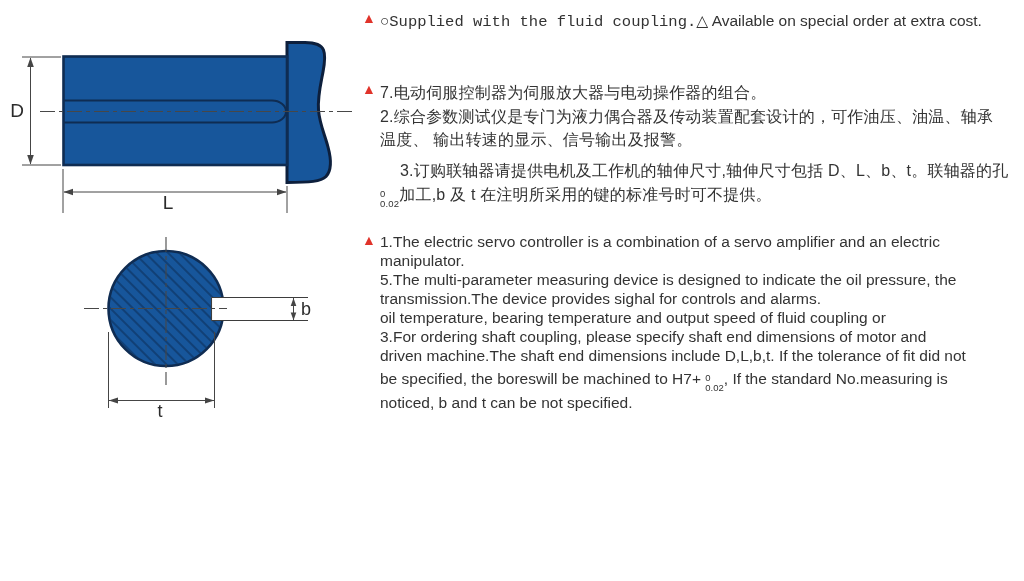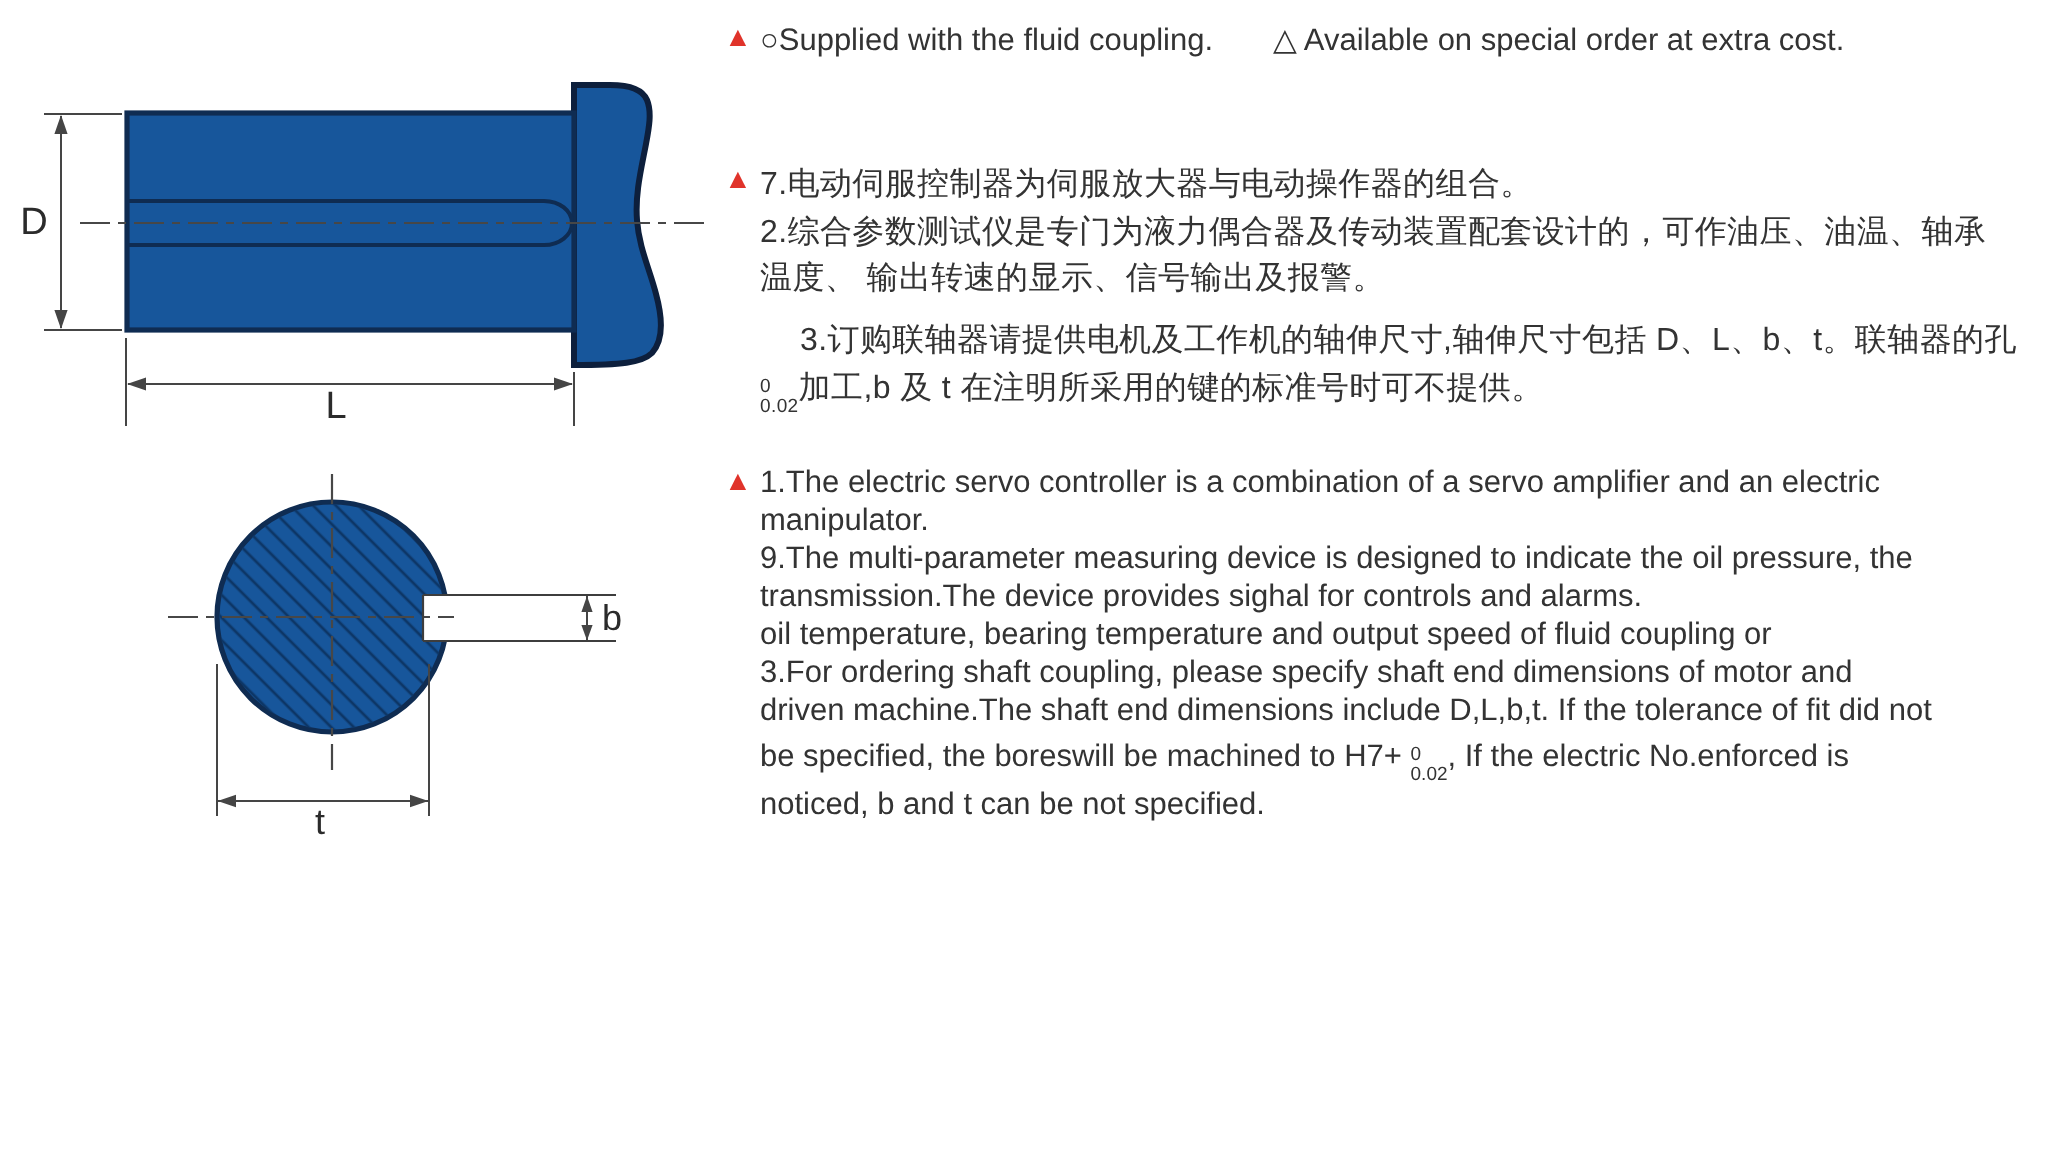--- a/index.html
+++ b/index.html
@@ -5,21 +5,21 @@
   html,body{margin:0;padding:0;background:#fff;}
   .page{position:relative;width:1024px;height:581px;background:#ffffff;overflow:hidden;
         font-family:"Liberation Sans","DejaVu Sans",sans-serif;color:#333;}
   .diagram-wrap{position:absolute;left:0;top:0;width:360px;height:440px;}
   .notes{position:absolute;left:364px;width:652px;}
   .note-block{position:relative;padding-left:16px;}
   .marker{position:absolute;left:-2px;top:1px;color:#e0332a;font-size:14px;line-height:14px;}
   .cn{font-size:16px;line-height:23.5px;letter-spacing:0.2px;}
   .en{font-size:15.5px;line-height:21px;}
   .en3{font-size:15.5px;line-height:19px;}
-  .gap-right{display:inline-block;margin-right:30px;}
+  .gap-right{display:inline-block;font-family:Liberation Mono, monospace;}
   .para-gap{margin-top:7px;margin-left:20px;}
   .tall{line-height:26px;margin-top:1px;}
   .tol{display:inline-block;font-size:9.5px;line-height:1.08;vertical-align:-7px;}
   .tol span{display:block;text-align:left;}
   svg text{font-family:"Liberation Sans","DejaVu Sans",sans-serif;}
 </style>
 </head>
 <body>
 
 <div class="page">
@@ -116,25 +116,25 @@
         <span class="tol"><span>0</span><span>0.02</span></span><span>加工,b 及 t 在注明所采用的键的标准号时可不提供。</span>
       </div>
     </div>
   </div>
 
   <div class="notes" style="top:232px;">
     <div class="note-block">
       <span class="marker">▲</span>
       <div class="en3">1.The electric servo controller is a combination of a servo amplifier and an electric</div>
       <div class="en3">manipulator.</div>
-      <div class="en3">9.The multi-parameter measuring device is designed to indicate the oil pressure, the</div>
+      <div class="en3">5.The multi-parameter measuring device is designed to indicate the oil pressure, the</div>
       <div class="en3">transmission.The device provides sighal for controls and alarms.</div>
       <div class="en3">oil temperature, bearing temperature and output speed of fluid coupling or</div>
       <div class="en3">3.For ordering shaft coupling, please specify shaft end dimensions of motor and</div>
       <div class="en3">driven machine.The shaft end dimensions include D,L,b,t. If the tolerance of fit did not</div>
       <div class="en3 tall">
-        <span>be specified, the boreswill be machined to H7+ </span><span class="tol"><span>0</span><span>0.02</span></span><span>, If the electric No.enforced is</span>
+        <span>be specified, the boreswill be machined to H7+ </span><span class="tol"><span>0</span><span>0.02</span></span><span>, If the standard No.measuring is</span>
       </div>
       <div class="en3">noticed, b and t can be not specified.</div>
     </div>
   </div>
 
 </div>
 
 </body></html>

